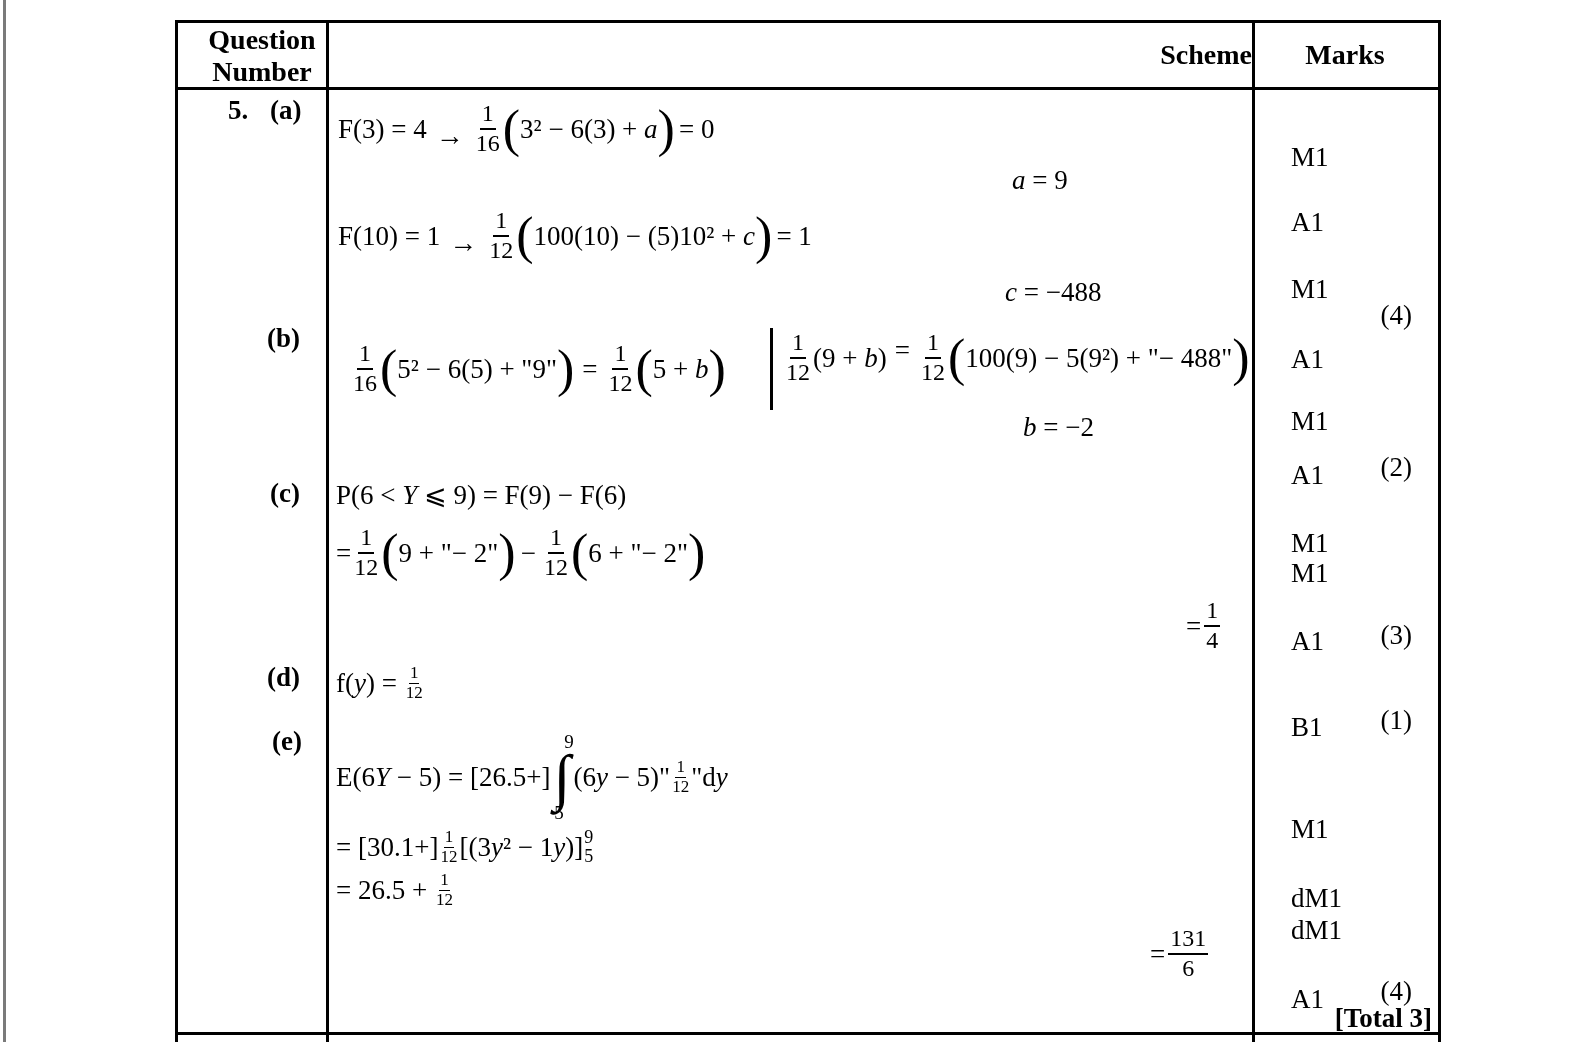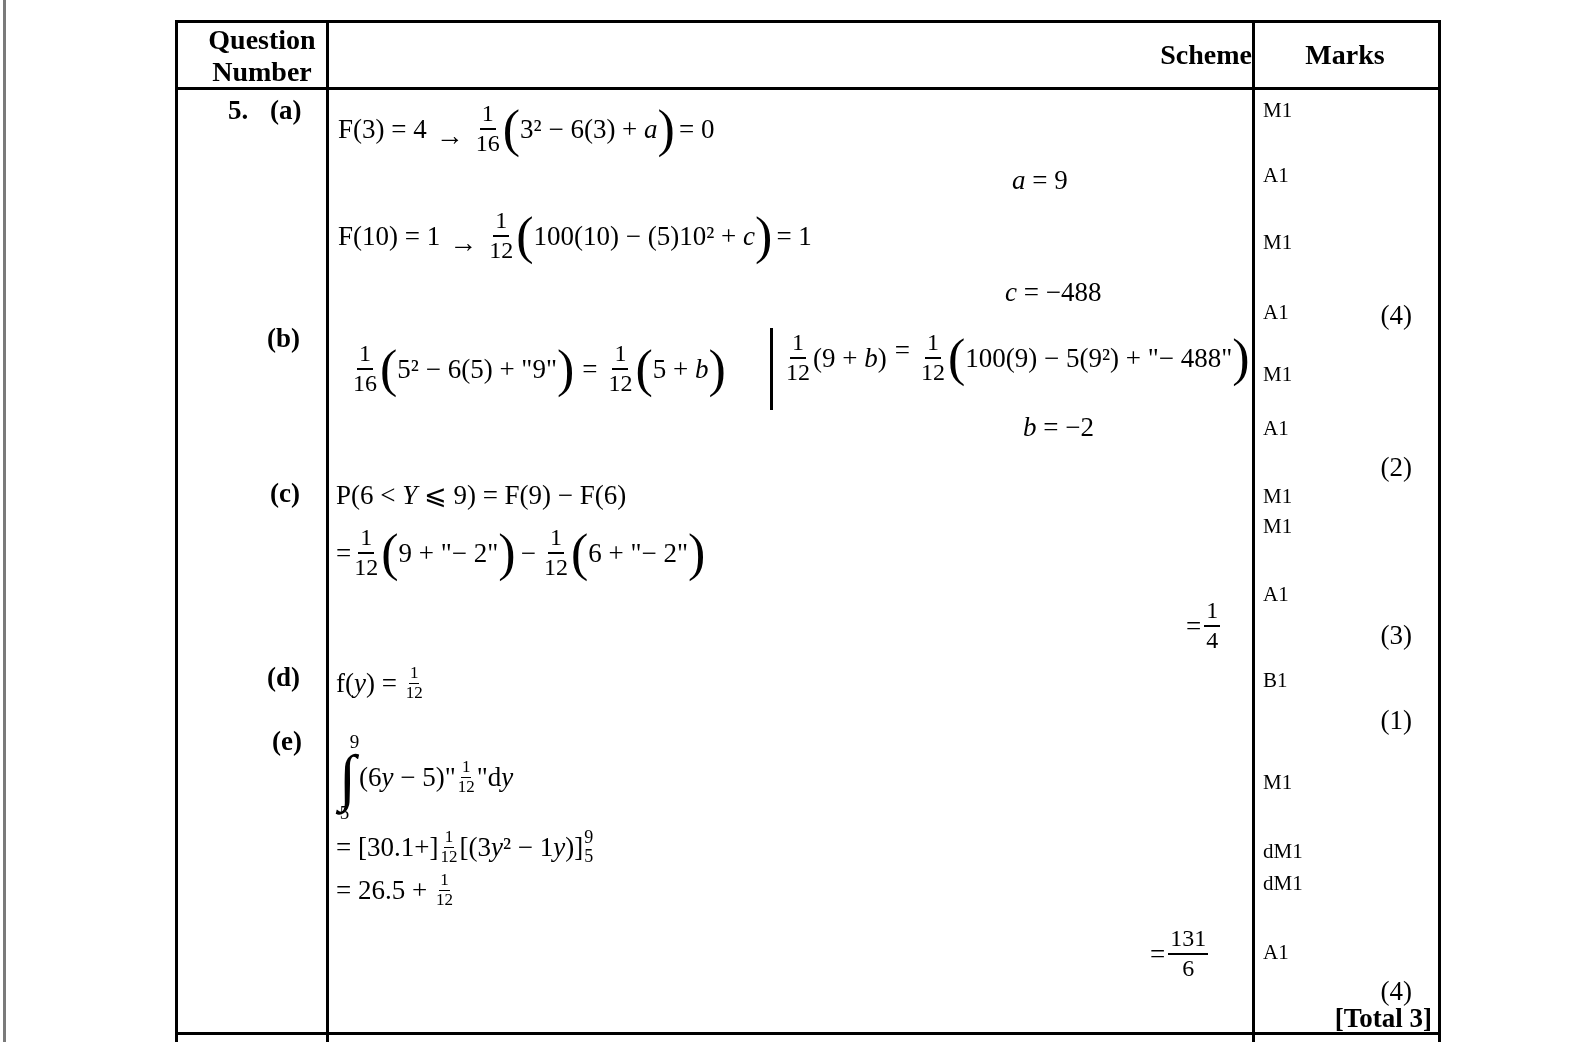--- a/index.html
+++ b/index.html
@@ -37,21 +37,21 @@
   i{font-style:italic;}
   .intgrp{display:inline-flex;flex-direction:column;align-items:center;line-height:1;margin:0 3px;}
   .isign{font-size:62px;line-height:.85;}
   .ilim{font-size:19px;line-height:1;}
   .iup{transform:translateX(7px);}
   .ilow{transform:translateX(-3px);}
   .supsub{display:inline-flex;flex-direction:column;font-size:18px;line-height:1.05;margin-left:1px;}
 
   .bdiv{position:absolute;left:770px;top:328px;width:3px;height:82px;background:#000;}
 
-  .mark{position:absolute;left:1263px;font-size:21px;}
+  .mark{position:absolute;left:1291px;font-size:27px;margin-top:44px;}
   .mcount{position:absolute;left:1300px;width:112px;text-align:right;font-size:27px;}
   .mtotal{position:absolute;left:1262px;width:170px;text-align:right;font-size:27px;font-weight:bold;}
 </style>
 </head>
 <body>
 
 <div class="page">
   <div class="edge-line"></div>
 
   <div class="tframe">
@@ -158,20 +158,21 @@
     <span>=</span>
     <span class="frac"><span class="num">1</span><span class="den">4</span></span>
   </div>
 
   <div class="formula" style="left:336px;top:664px;height:38px">
     <span><span>f(</span><i>y</i><span>) = </span></span>
     <span class="frac frac-s"><span class="num">1</span><span class="den">12</span></span>
   </div>
 
   <div class="formula" style="left:336px;top:735px;height:84px">
+    <span><span>E(6</span><i>Y</i><span> − 5) = [26.5+]</span></span>
     <span class="intgrp">
       <span class="ilim iup">9</span>
       <span class="isign">∫</span>
       <span class="ilim ilow">5</span>
     </span>
     <span><span>(6</span><i>y</i><span> − 5)"</span></span>
     <span class="frac frac-s"><span class="num">1</span><span class="den">12</span></span>
     <span><span>"d</span><i>y</i></span>
   </div>
 

